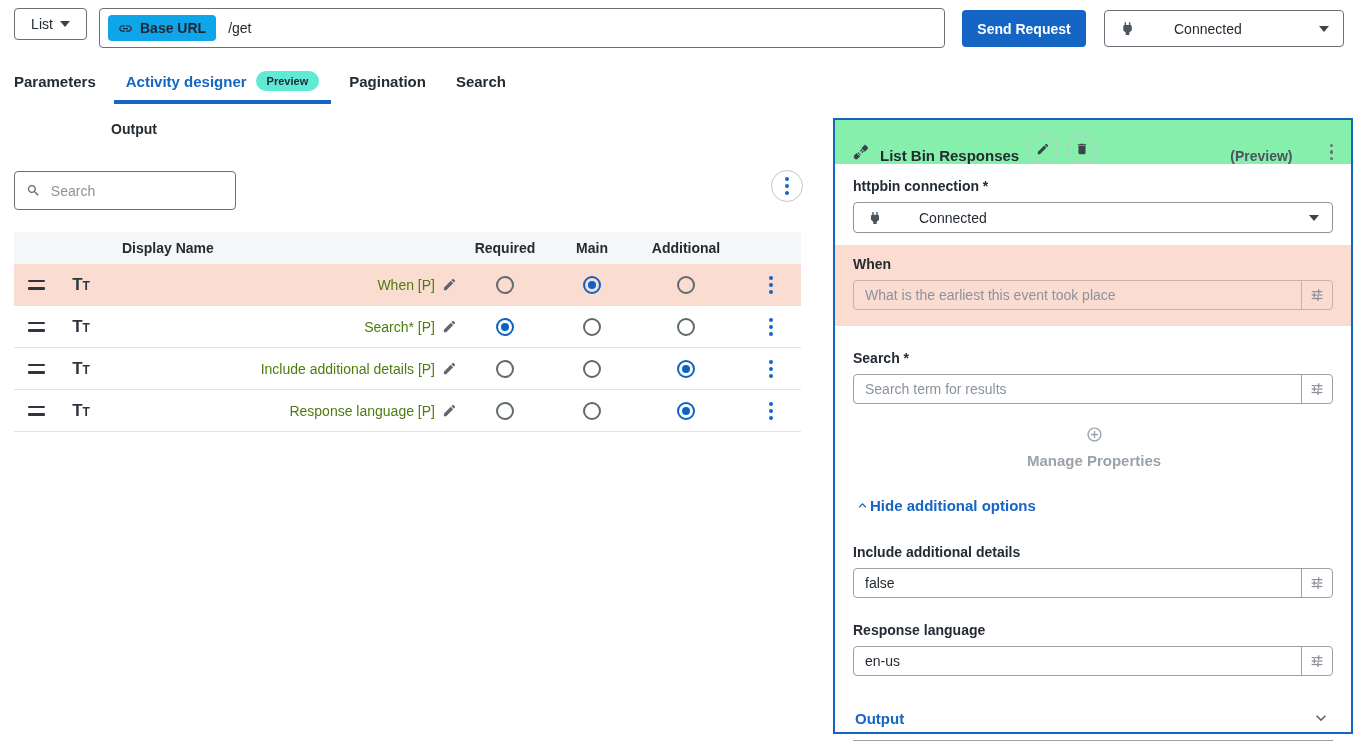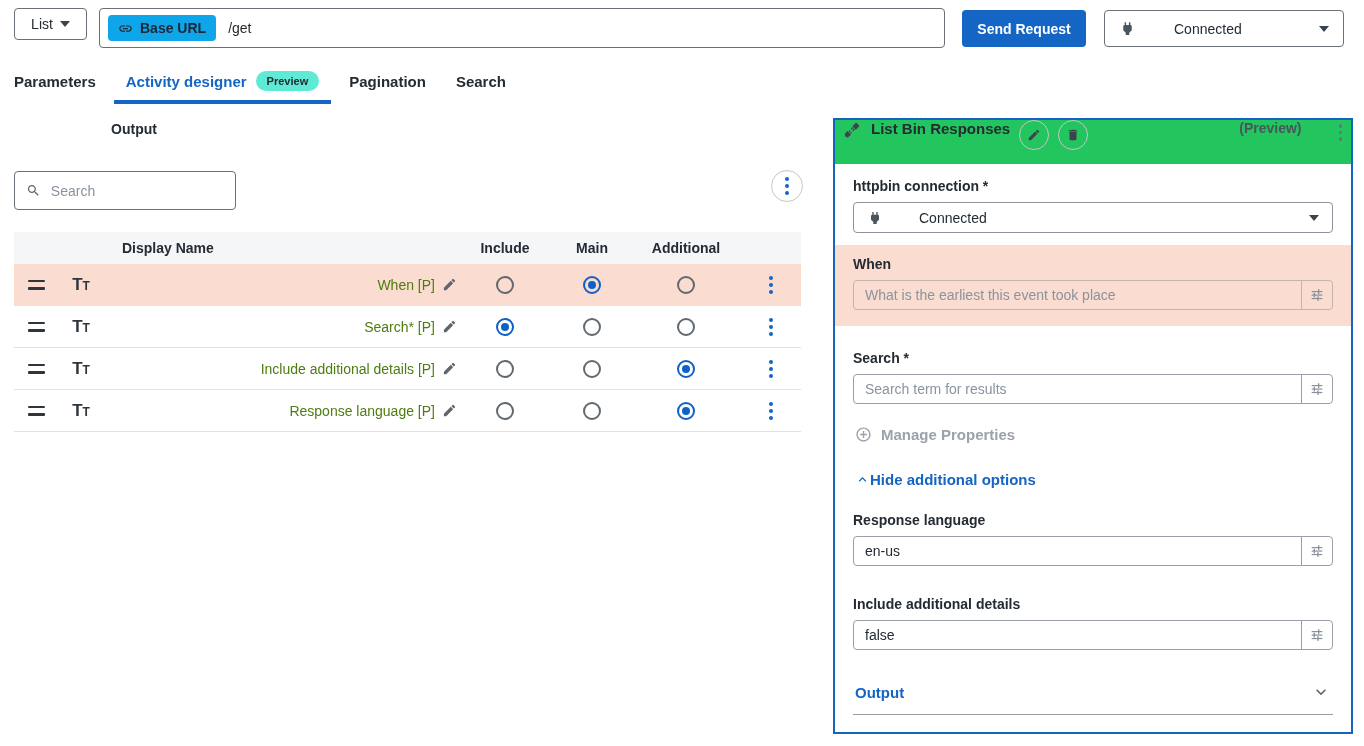--- a/index.html
+++ b/index.html
@@ -54,38 +54,38 @@
   .pencil { color:#5f6670; cursor:pointer; display:flex; }
   .radio { width:18px; height:18px; border-radius:50%; border:2px solid #60696f; position:relative; cursor:pointer; background:transparent; }
   .radio.checked { border-color:#0e62c6; }
   .radio.checked::after { content:''; position:absolute; inset:3px; background:#0e62c6; border-radius:50%; }
   .dots-v { display:flex; flex-direction:column; gap:3px; align-items:center; cursor:pointer; padding:4px; }
   .dots-v i { width:4px; height:4px; border-radius:50%; background:#1465c4; }
   .dots-v.gray i { background:#6a737c; width:3.5px; height:3.5px; }
 
   
   .panel { position:absolute; left:833px; top:118px; width:520px; height:616px; border:2px solid #1565c0; background:#fff; }
-  .panel-header { height:44px; background:#22c55e; display:flex; align-items:flex-start; padding:0 5px; gap:9px; }
+  .panel-header { height:44px; background:#86efac; display:flex; align-items:flex-end; padding:0 14px; gap:9px; }
   .panel-title { font-size:15px; font-weight:bold; color:#242b33; }
   .circle-btn { width:30px; height:30px; border:1px solid #c3c7cb; border-radius:50%; background:transparent; display:flex; align-items:center; justify-content:center; color:#3b434c; cursor:pointer; }
   .panel-header .spacer { flex:1; }
   .preview-lbl { font-size:14px; font-weight:bold; color:#4a545e; margin-right:24px; }
   .panel-body { padding:14px 18px 0; }
   .f-label { font-size:14px; font-weight:bold; color:#242b33; }
   .conn-dd { margin-top:8px; height:31px; border:1px solid #8d949c; border-radius:4px; display:flex; align-items:center; padding:0 13px; gap:13px; cursor:pointer; background:#fff; }
   .conn-dd .lbl { flex:1; font-size:14px; padding-left:23px; }
   .fieldwrap { margin-top:24px; }
   .inputrow { margin-top:8px; height:30px; border:1px solid #9aa0a7; border-radius:4px; display:flex; align-items:stretch; background:#fff; overflow:hidden; }
   .inputrow input { flex:1; border:none; outline:none; padding:0 11px; font-size:14px; font-family:inherit; color:#242b33; background:transparent; }
   .inputrow input::placeholder { color:#8a939e; }
   .expr-btn { width:31px; border:none; border-left:1px solid #9aa0a7; background:transparent; color:#8a9099; display:flex; align-items:center; justify-content:center; cursor:pointer; }
   .hl-band { margin:12px -18px 0; padding:11px 18px 16px; background:#fbdcd1; }
   .hl-band .inputrow { border-color:#c5b4ac; background:transparent; }
   .hl-band .expr-btn { border-left-color:#c5b4ac; }
-  .manage-props { margin-top:22px; display:flex; align-items:center; gap:9px; color:#9aa2ab; font-size:15px; font-weight:bold; padding-left:2px; cursor:default; }
+  .manage-props { margin-top:22px; display:flex; align-items:center; gap:9px; color:#9aa2ab; font-size:15px; font-weight:bold; padding-left:2px; cursor:default;flex-direction:column; }
   .hide-opts { margin-top:28px; display:flex; align-items:center; color:#1465c4; font-size:15px; font-weight:bold; padding-left:2px; cursor:pointer; }
   .gap-lg { margin-top:30px; }
   .output-row { margin-top:32px; display:flex; align-items:center; justify-content:space-between; padding:0 2px 12px; border-bottom:1px solid #9aa0a6; }
   .output-lbl { color:#1465c4; font-size:15px; font-weight:bold; cursor:pointer; }
   .chev { color:#5f6670; display:flex; }
   .chev.blue { color:#1465c4; }
 </style>
 </head>
 <body>
 
@@ -148,21 +148,21 @@
         <i></i>
         <i></i>
       </span>
   </div>
 
   <div class="table">
     <div class="trow thead">
       <div></div>
         <div></div>
       <div class="cname">Display Name</div>
-      <div class="ccenter">Include</div>
+      <div class="ccenter">Required</div>
       <div class="ccenter">Main</div>
       <div class="ccenter">Additional</div>
       <div></div>
     </div>
     <div class="tbody">
 
       <div class="trow highlight">
         <div class="ccenter">
             <span class="drag">
               <span></span>
@@ -382,54 +382,54 @@
 
       <div class="hide-opts">
         <span class="chev blue">
             <svg class="ic" width="15" height="15" viewBox="0 0 24 24">
               <path d="M12 8l-6 6 1.41 1.41L12 10.83l4.59 4.58L18 14z"></path>
             </svg>
           </span>
         <span>Hide additional options</span>
       </div>
 
+      <div class="fieldwrap gap-lg">
+        <div class="f-label">Include additional details</div>
+        <div class="inputrow">
+          <input type="text" value="false" style="">
+          <button class="expr-btn">
+            <svg class="ic" width="16" height="16" viewBox="0 0 24 24">
+                <rect x="4" y="6" width="16" height="1.8"></rect>
+                <rect x="13.5" y="3.4" width="2" height="7"></rect>
+                <rect x="4" y="11.2" width="16" height="1.8"></rect>
+                <rect x="7" y="8.6" width="2" height="7"></rect>
+                <rect x="4" y="16.4" width="16" height="1.8"></rect>
+                <rect x="12.5" y="13.8" width="2" height="7"></rect>
+              </svg>
+          </button>
+        </div>
+      </div>
+
       <div class="fieldwrap" style="margin-top:24px">
         <div class="f-label">Response language</div>
         <div class="inputrow">
           <input type="text" value="en-us" style="">
           <button class="expr-btn">
             <svg class="ic" width="16" height="16" viewBox="0 0 24 24">
                 <rect x="4" y="6" width="16" height="1.8"></rect>
                 <rect x="13.5" y="3.4" width="2" height="7"></rect>
                 <rect x="4" y="11.2" width="16" height="1.8"></rect>
                 <rect x="7" y="8.6" width="2" height="7"></rect>
                 <rect x="4" y="16.4" width="16" height="1.8"></rect>
                 <rect x="12.5" y="13.8" width="2" height="7"></rect>
               </svg>
           </button>
         </div>
       </div>
 
-      <div class="fieldwrap gap-lg">
-        <div class="f-label">Include additional details</div>
-        <div class="inputrow">
-          <input type="text" value="false" style="">
-          <button class="expr-btn">
-            <svg class="ic" width="16" height="16" viewBox="0 0 24 24">
-                <rect x="4" y="6" width="16" height="1.8"></rect>
-                <rect x="13.5" y="3.4" width="2" height="7"></rect>
-                <rect x="4" y="11.2" width="16" height="1.8"></rect>
-                <rect x="7" y="8.6" width="2" height="7"></rect>
-                <rect x="4" y="16.4" width="16" height="1.8"></rect>
-                <rect x="12.5" y="13.8" width="2" height="7"></rect>
-              </svg>
-          </button>
-        </div>
-      </div>
-
       <div class="output-row">
         <span class="output-lbl">Output</span>
         <span class="chev">
             <svg class="ic" width="20" height="20" viewBox="0 0 24 24">
               <path d="M16.59 8.59L12 13.17 7.41 8.59 6 10l6 6 6-6z"></path>
             </svg>
           </span>
       </div>
     </div>
   </div>

